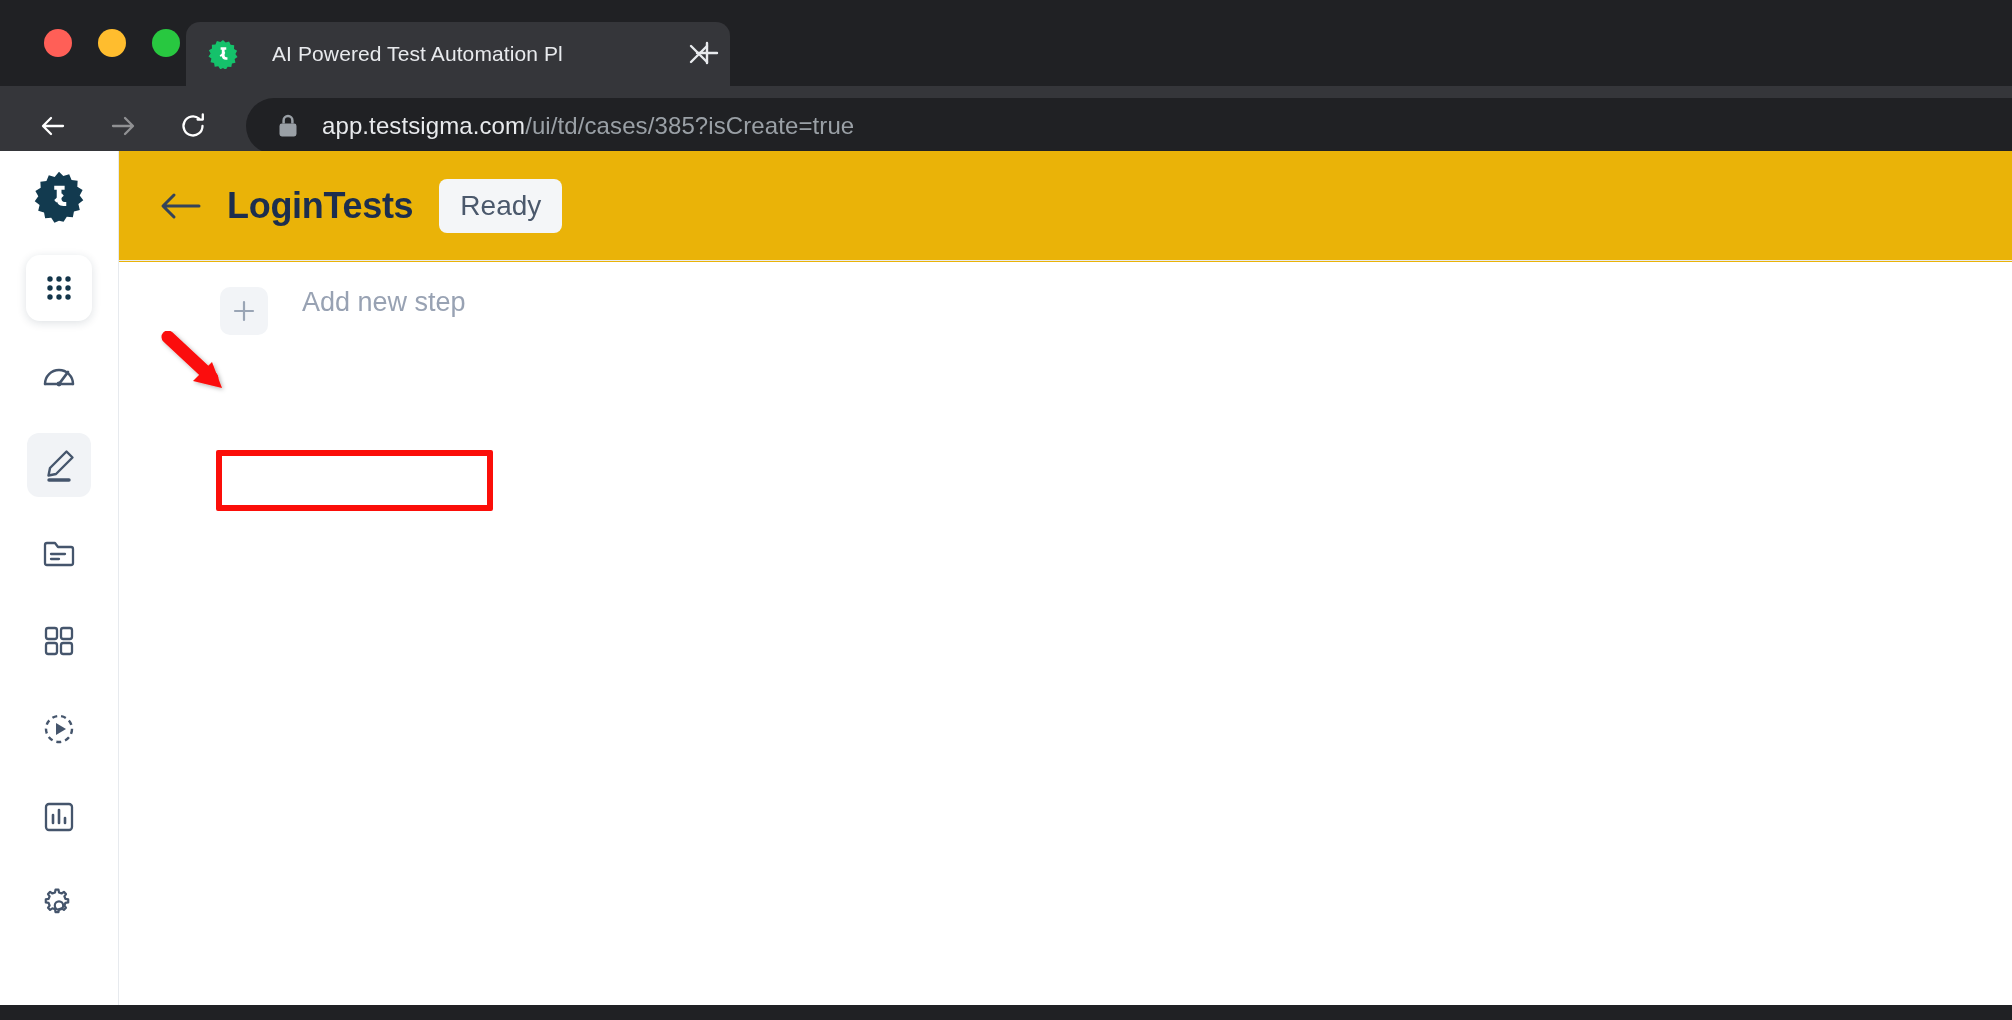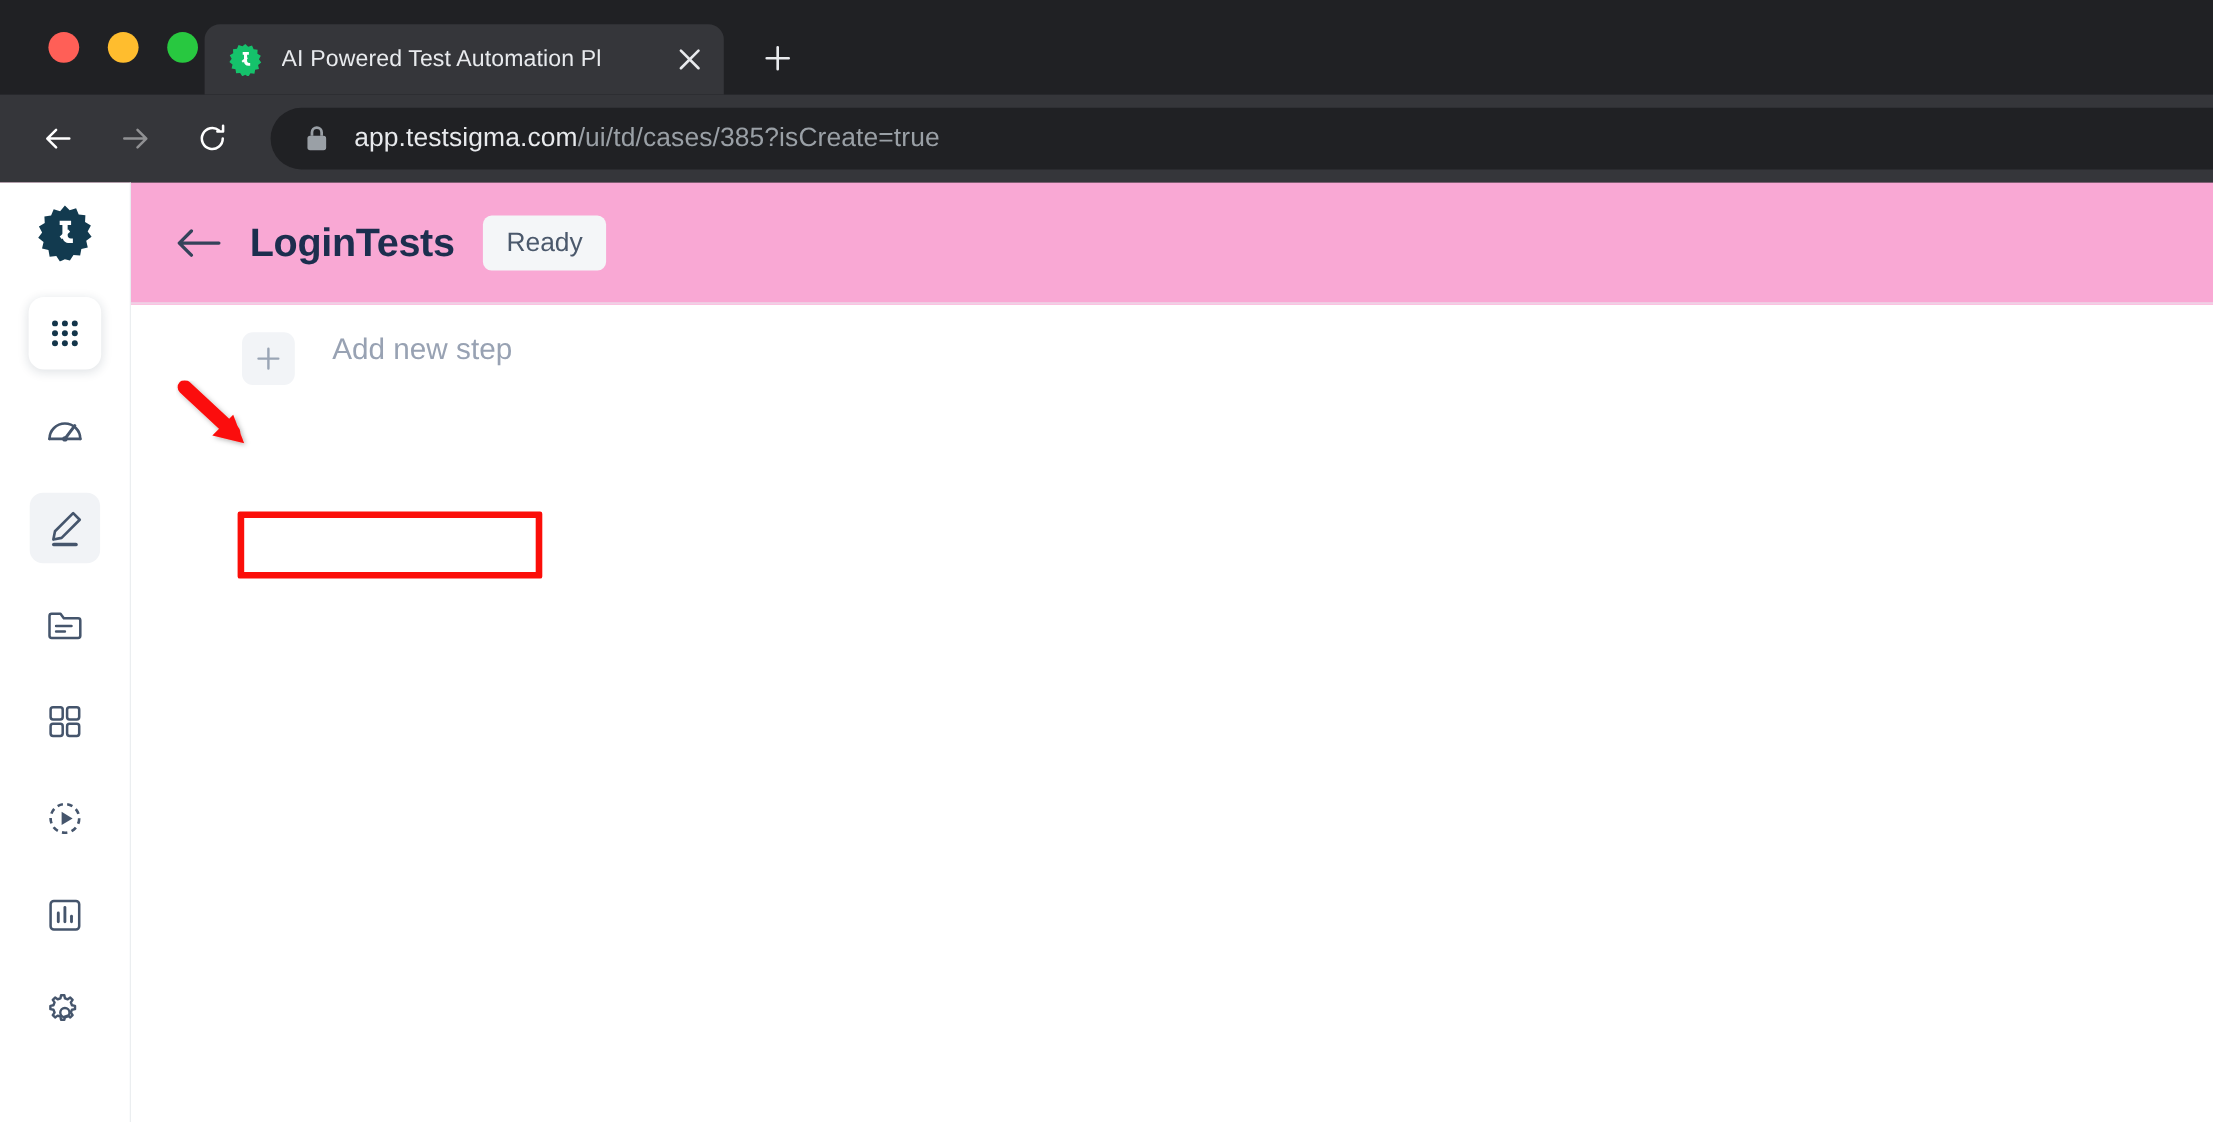--- a/index.html
+++ b/index.html
@@ -43,27 +43,28 @@
     display: block;
   }
   .tl-red { background: #ff5f57; }
   .tl-yellow { background: #ffbd2e; }
   .tl-green { background: #28c840; }
 
   .tab {
     position: absolute;
     left: 186px;
     bottom: 0;
-    width: 472px;
+    width: 544px;
     height: 64px;
     background: #35363a;
     border-radius: 14px 14px 0 0;
     display: flex;
     align-items: center;
     padding: 0 14px 0 22px;
+    gap: 16px;
   }
   .tab-favicon {
     width: 30px; height: 30px;
     flex: 0 0 auto;
     margin-right: 18px;
     display: block;
   }
   .tab-title {
     flex: 1 1 auto;
     color: #e8eaed;
@@ -127,24 +128,24 @@
     font-size: 24px;
     color: #e8eaed;
     white-space: nowrap;
     letter-spacing: .1px;
   }
   .url-text .url-path { color: #9aa0a6; }
 
   
   .app {
     position: absolute;
-    left: 0; top: 166px;
+    left: 0; top: 151px;
     width: 2012px;
     height: 854px;
-    background: #f9a8d4;
+    background: #eab308;
   }
 
   
   .rail {
     position: absolute;
     left: 0; top: 0;
     width: 119px;
     height: 100%;
     background: #ffffff;
     border-right: 1px solid #e7eaee;
@@ -196,21 +197,21 @@
     font-size: 36px;
     font-weight: 700;
     color: #1c2e4e;
     letter-spacing: -.3px;
     white-space: nowrap;
   }
   .status-badge {
     margin-left: 26px;
     background: #f4f6f8;
     color: #4b596c;
-    font-size: 24px;
+    font-size: 28px;
     padding: 11px 21px;
     border-radius: 8px;
     white-space: nowrap;
   }
 
   
   .content {
     position: absolute;
     left: 119px; top: 111px;
     right: 0; bottom: 0;

